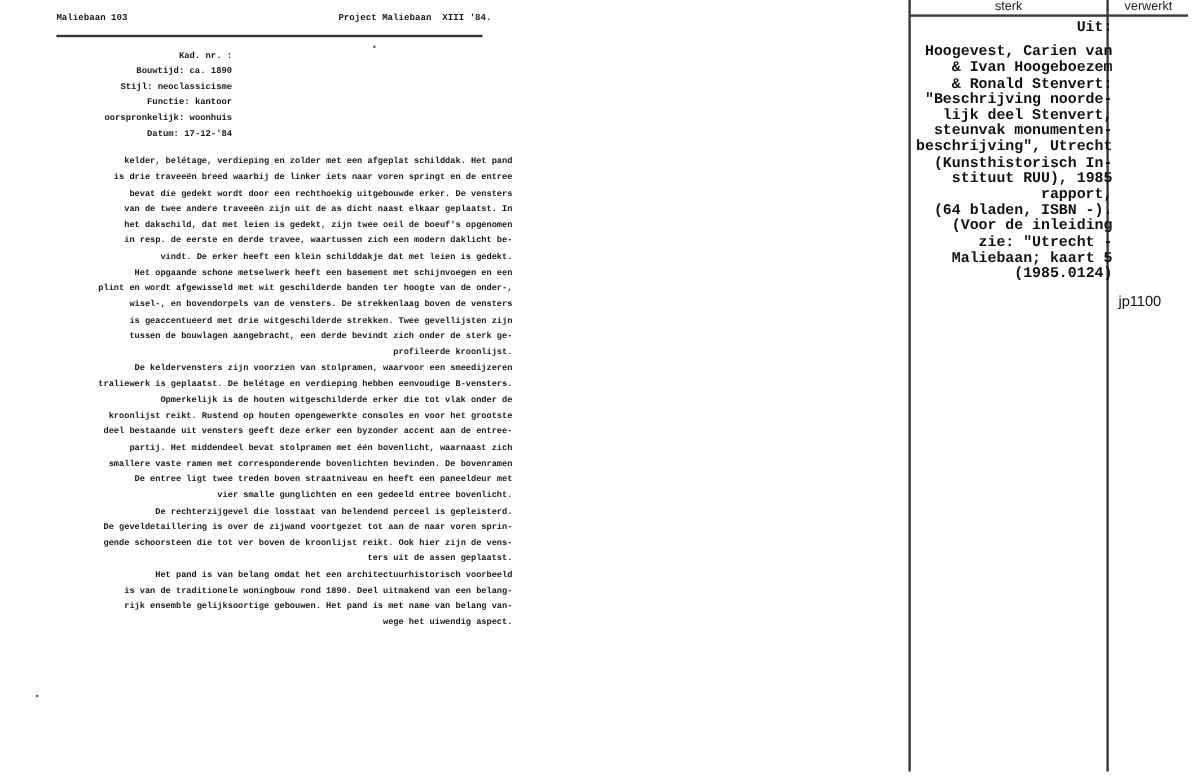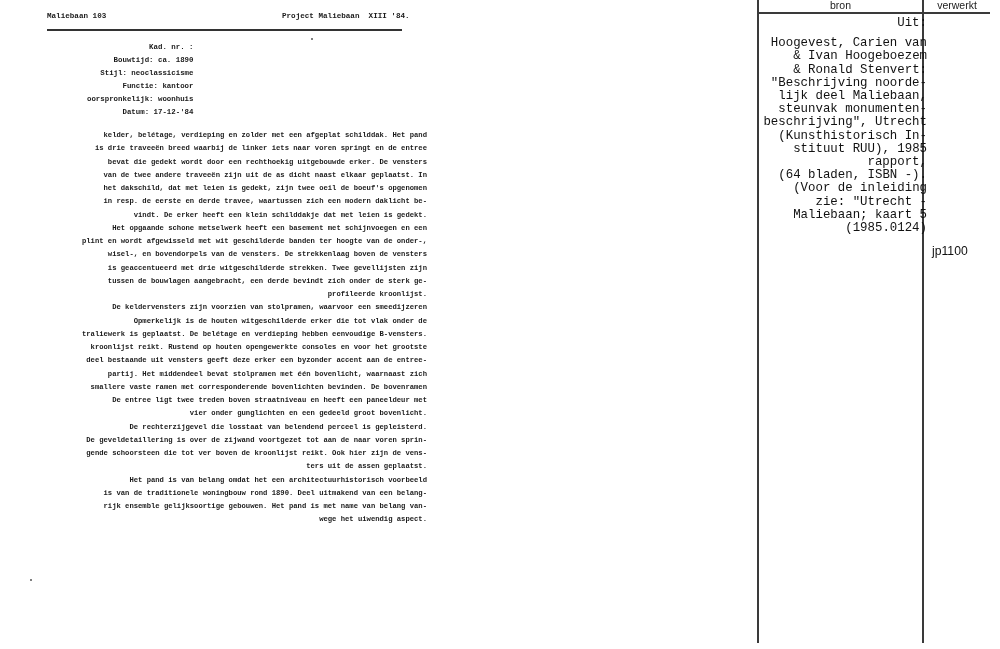--- a/index.html
+++ b/index.html
@@ -19,21 +19,21 @@
     .body .line { white-space: pre; }
     .body .pi { padding-left: 22px; }
     .speck { position: absolute; width: 2px; height: 2px; background: #555; border-radius: 50%; }
 
     
     #table { position: absolute; left: 0; top: 0; width: 1000px; height: 649px; }
     .vline { position: absolute; top: 0; width: 2px; height: 643px; background: #3a3a3a; }
     .hline { position: absolute; top: 12px; left: 758px; width: 232px; height: 1.5px; background: #3a3a3a; }
     .col-head { position: absolute; top: -1px; font-size: 10.5px; color: #222; text-align: center; }
     .src { position: absolute; left: 762px; top: 17px; width: 165px; font-size: 12.4px; line-height: 13.2px; color: #111; }
-    .src div { white-space: pre; }
+    .src div { white-space: pre; font-weight: bold; }
     .src .uit { margin-bottom: 7px; }
     .processed { position: absolute; left: 932px; top: 244px; font-size: 12.2px; color: #111; }
   </style>
 </head>
 <body>
 
 <div id="page">
   <div class="hdr-left mono">Maliebaan 103</div>
   <div class="hdr-right mono">Project Maliebaan  XIII '84.</div>
   <div class="hdr-rule"></div>
@@ -55,57 +55,57 @@
       <div class="line">het dakschild, dat met leien is gedekt, zijn twee oeil de boeuf's opgenomen</div>
       <div class="line">in resp. de eerste en derde travee, waartussen zich een modern daklicht be-</div>
       <div class="line">vindt. De erker heeft een klein schilddakje dat met leien is gedekt.</div>
       <div class="line pi">Het opgaande schone metselwerk heeft een basement met schijnvoegen en een</div>
       <div class="line">plint en wordt afgewisseld met wit geschilderde banden ter hoogte van de onder-,</div>
       <div class="line">wisel-, en bovendorpels van de vensters. De strekkenlaag boven de vensters</div>
       <div class="line">is geaccentueerd met drie witgeschilderde strekken. Twee gevellijsten zijn</div>
       <div class="line">tussen de bouwlagen aangebracht, een derde bevindt zich onder de sterk ge-</div>
       <div class="line">profileerde kroonlijst.</div>
       <div class="line pi">De keldervensters zijn voorzien van stolpramen, waarvoor een smeedijzeren</div>
+      <div class="line">traliewerk is geplaatst. De belétage en verdieping hebben eenvoudige B-vensters.</div>
       <div class="line pi">Opmerkelijk is de houten witgeschilderde erker die tot vlak onder de</div>
-      <div class="line">traliewerk is geplaatst. De belétage en verdieping hebben eenvoudige B-vensters.</div>
       <div class="line">kroonlijst reikt. Rustend op houten opengewerkte consoles en voor het grootste</div>
       <div class="line">deel bestaande uit vensters geeft deze erker een byzonder accent aan de entree-</div>
       <div class="line">partij. Het middendeel bevat stolpramen met één bovenlicht, waarnaast zich</div>
       <div class="line">smallere vaste ramen met corresponderende bovenlichten bevinden. De bovenramen</div>
       <div class="line pi">De entree ligt twee treden boven straatniveau en heeft een paneeldeur met</div>
-      <div class="line">vier onder gunglichten en een gedeeld groot bovenlicht.</div>
+      <div class="line">vier smalle gunglichten en een gedeeld entree bovenlicht.</div>
       <div class="line pi">De rechterzijgevel die losstaat van belendend perceel is gepleisterd.</div>
       <div class="line">De geveldetaillering is over de zijwand voortgezet tot aan de naar voren sprin-</div>
       <div class="line">gende schoorsteen die tot ver boven de kroonlijst reikt. Ook hier zijn de vens-</div>
       <div class="line">ters uit de assen geplaatst.</div>
       <div class="line pi">Het pand is van belang omdat het een architectuurhistorisch voorbeeld</div>
       <div class="line">is van de traditionele woningbouw rond 1890. Deel uitmakend van een belang-</div>
       <div class="line">rijk ensemble gelijksoortige gebouwen. Het pand is met name van belang van-</div>
       <div class="line">wege het uiwendig aspect.</div>
     </div>
 
   <div class="speck" style="left:311px;top:38px;"></div>
   <div class="speck" style="left:30px;top:579px;"></div>
 </div>
 
 <div id="table">
   <div class="vline" style="left:757px;"></div>
   <div class="vline" style="left:922px;"></div>
   <div class="hline"></div>
 
-  <div class="col-head sans" style="left:759px;width:163px;">bron</div>
+  <div class="col-head sans" style="left:759px;width:163px;">sterk</div>
   <div class="col-head sans" style="left:924px;width:66px;">verwerkt</div>
 
   <div class="src mono" id="src-cell">
     <div class="uit">Uit:</div>
   <div>Hoogevest, Carien van</div>
       <div>&amp; Ivan Hoogeboezem</div>
       <div>&amp; Ronald Stenvert:</div>
       <div>"Beschrijving noorde-</div>
-      <div>lijk deel Maliebaan,</div>
+      <div>lijk deel Stenvert,</div>
       <div>steunvak monumenten-</div>
       <div>beschrijving", Utrecht</div>
       <div>(Kunsthistorisch In-</div>
       <div>stituut RUU), 1985</div>
       <div>rapport,</div>
       <div>(64 bladen, ISBN -).</div>
       <div>(Voor de inleiding</div>
       <div>zie: "Utrecht -</div>
       <div>Maliebaan; kaart 5</div>
       <div>(1985.0124)</div>

